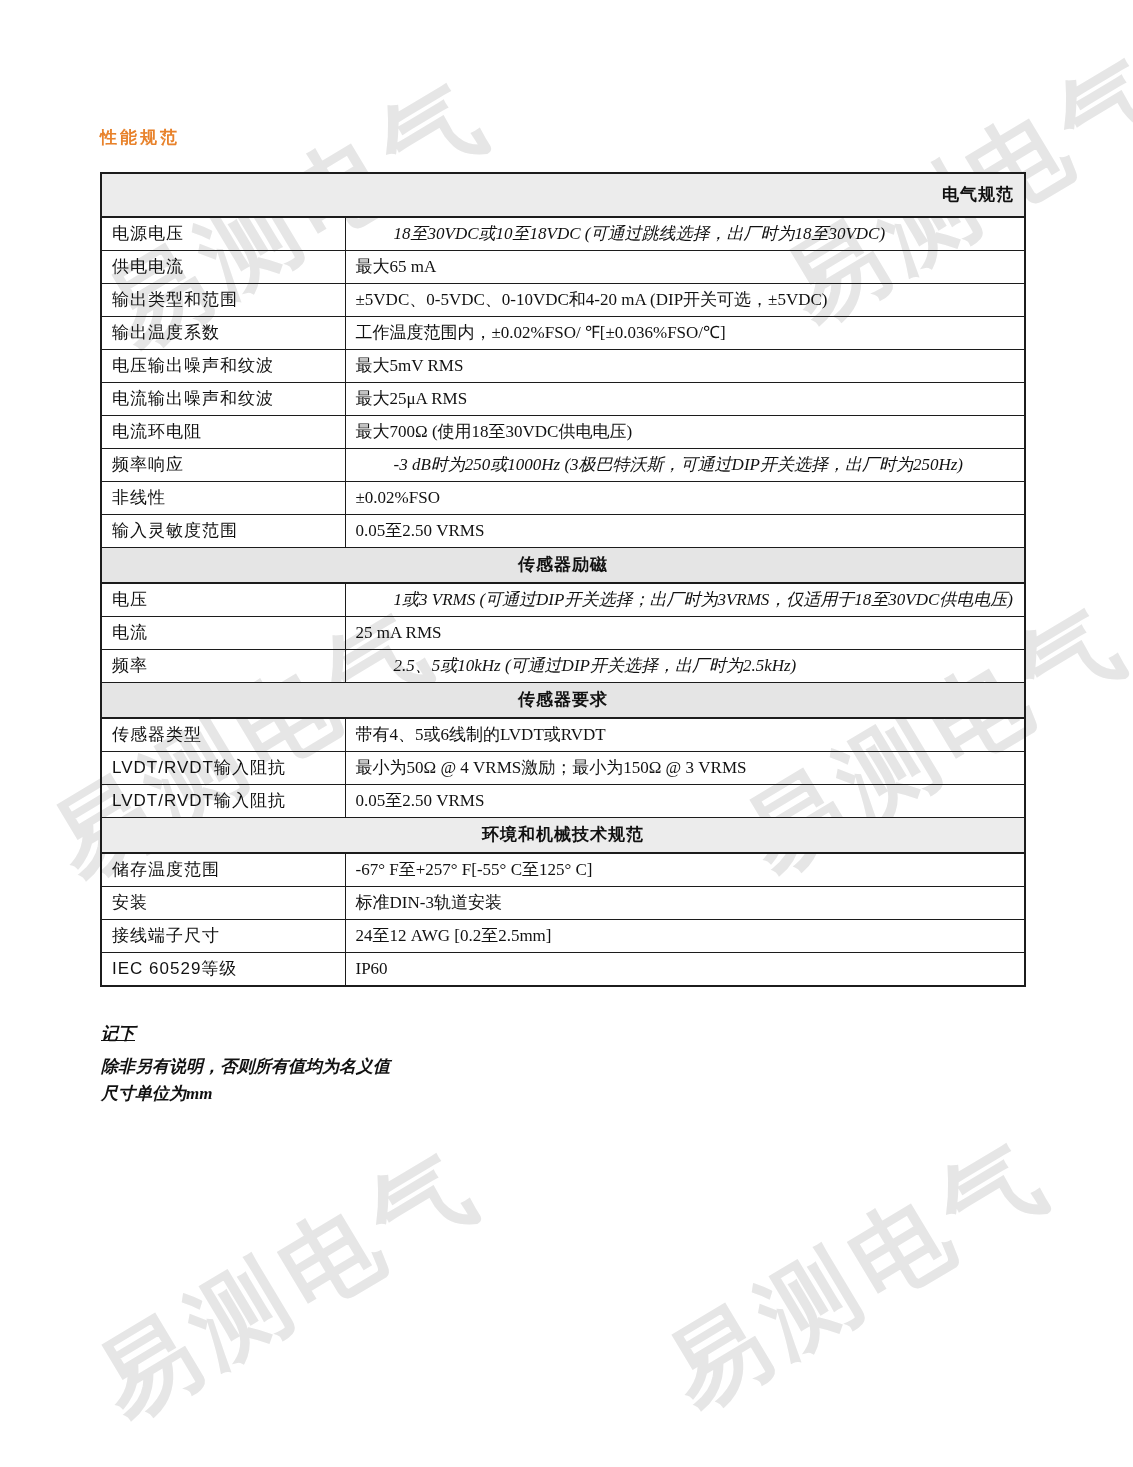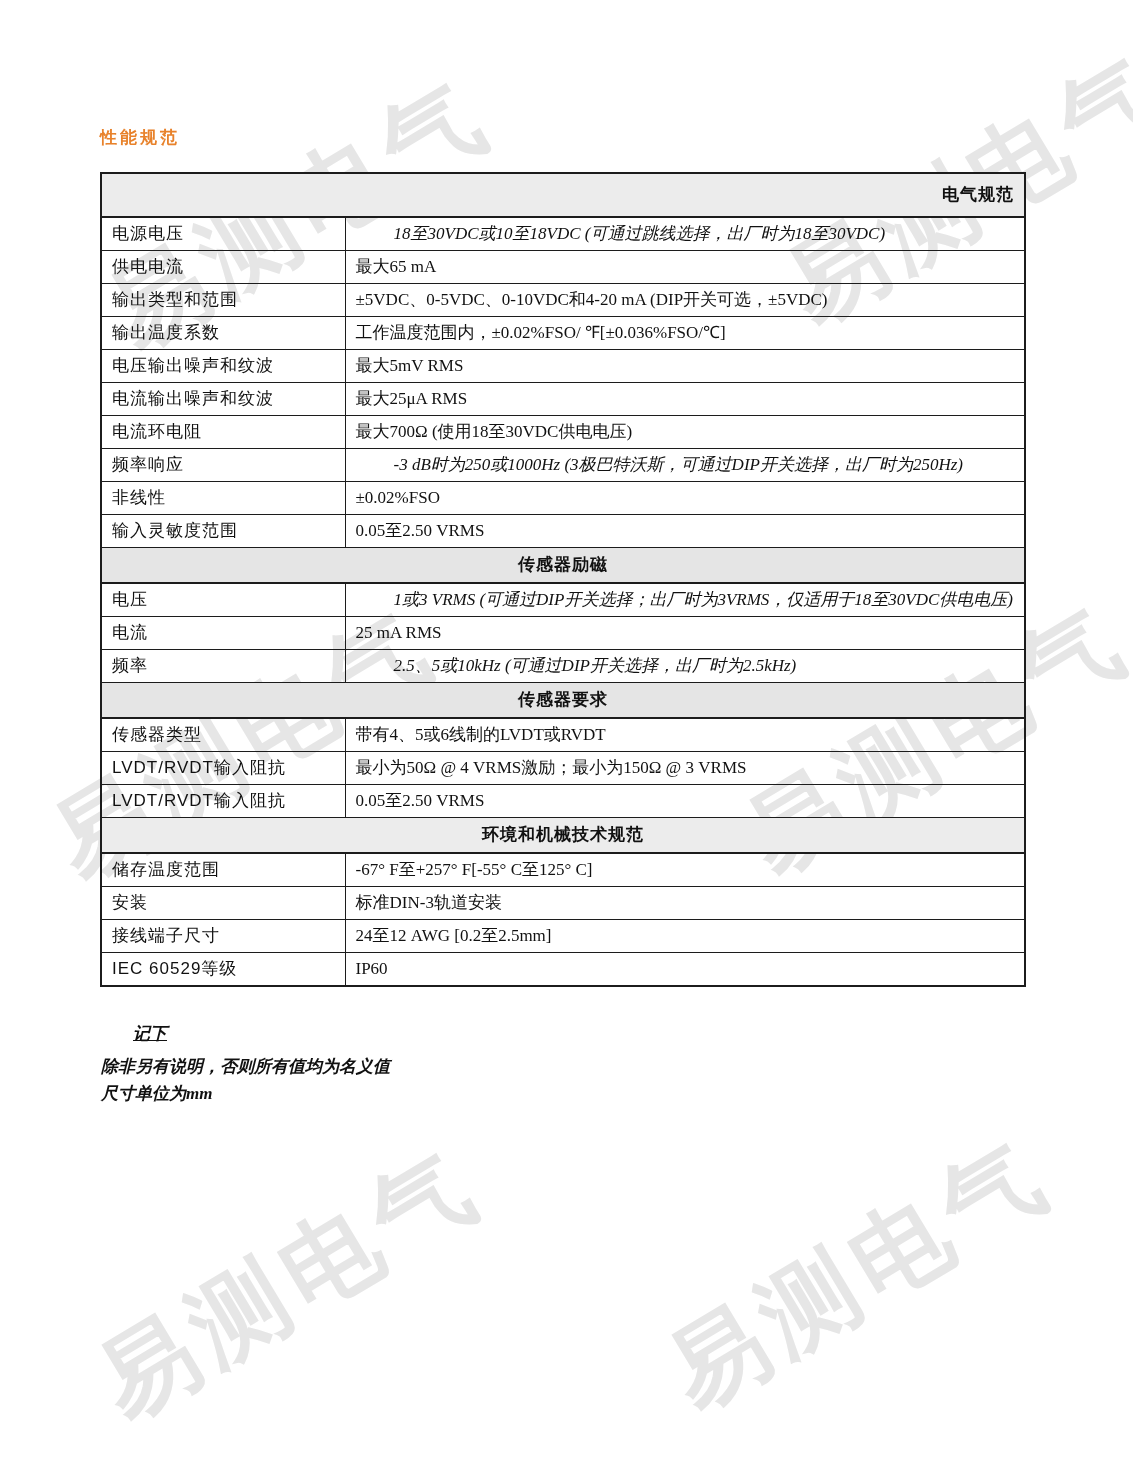--- a/index.html
+++ b/index.html
@@ -80,21 +80,20 @@
     z-index:1;
     font-style:italic;
     font-weight:700;
     color:#111;
     font-size:17px;
     font-family:"Liberation Serif", serif;
   }
   .notes-title{
     text-decoration:underline;
     margin-bottom:8px;
-    margin-left:32px;
   }
   .note-line{
     line-height:27px;
   }
 </style>
 </head>
 <body>
 
 <div class="page">
 

